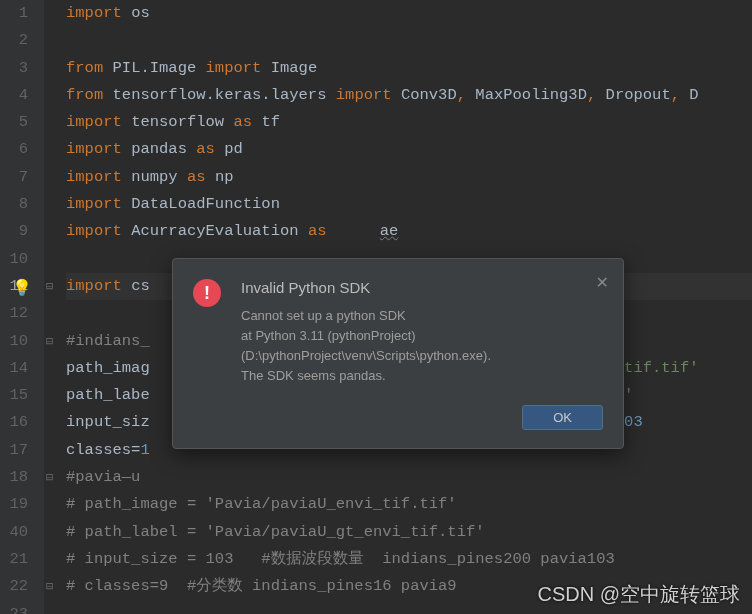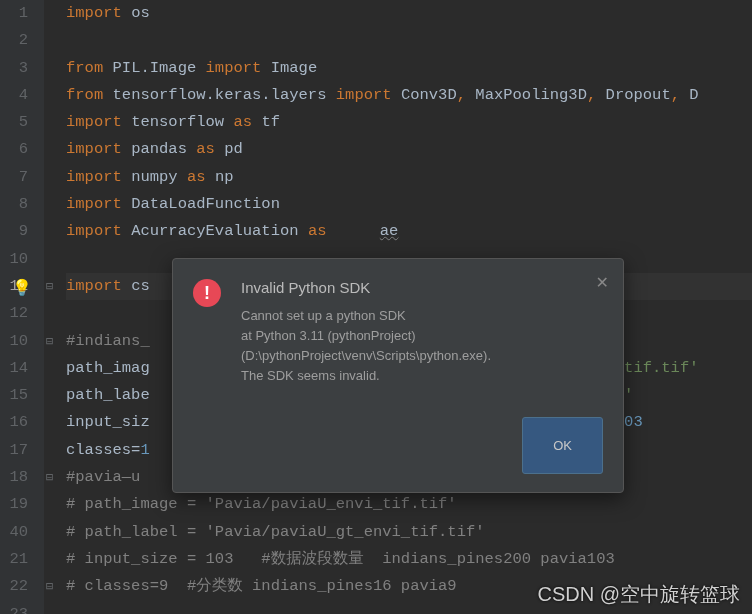--- a/index.html
+++ b/index.html
@@ -96,25 +96,24 @@
   }
   .dialog-footer {
     display: flex;
     justify-content: flex-end;
     padding: 10px 20px 18px 20px;
   }
   .dialog-btn {
     background: #365880;
     border: 1px solid #4c708c;
     color: #c8c8c8;
-    padding: 20px 30px;
+    padding: 4px 30px;
     border-radius: 3px;
     cursor: pointer;
     font-size: 13px;
-    margin-top: 12px;
   }
   .watermark {
     position: absolute;
     bottom: 6px;
     right: 12px;
     color: #d0d0d0;
     font-family: -apple-system, 'Segoe UI', sans-serif;
     font-size: 20px;
     text-shadow: 0 0 3px #000;
   }
@@ -162,21 +161,21 @@
 <div class="dialog">
   <span class="dialog-close">✕</span>
   <div class="dialog-body">
     <div class="dialog-icon">!</div>
     <div class="dialog-content">
       <div class="dialog-title">Invalid Python SDK</div>
       <div class="dialog-msg">
         <div>Cannot set up a python SDK</div>
         <div>at Python 3.11 (pythonProject)</div>
         <div>(D:\pythonProject\venv\Scripts\python.exe).</div>
-        <div>The SDK seems invalid.</div>
+        <div>The SDK seems pandas.</div>
       </div>
     </div>
   </div>
   <div class="dialog-footer">
     <button class="dialog-btn">OK</button>
   </div>
 </div>
 
 <div class="watermark">CSDN @空中旋转篮球</div>
 

